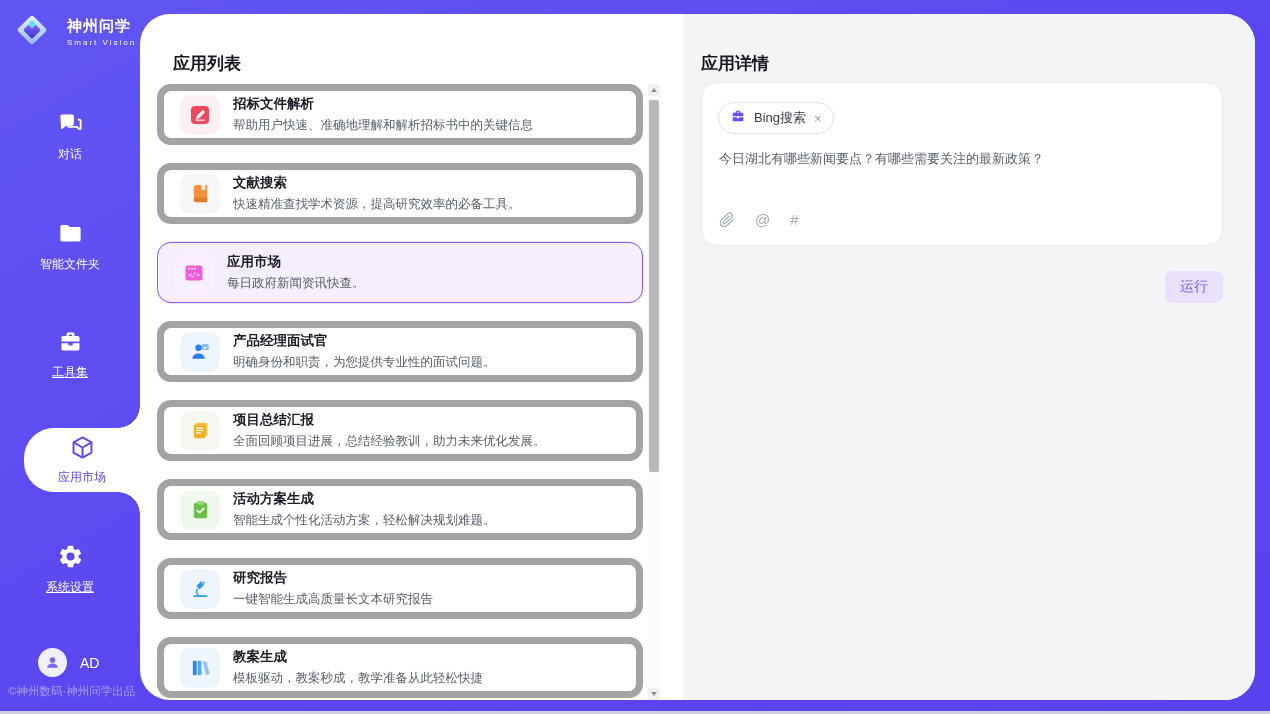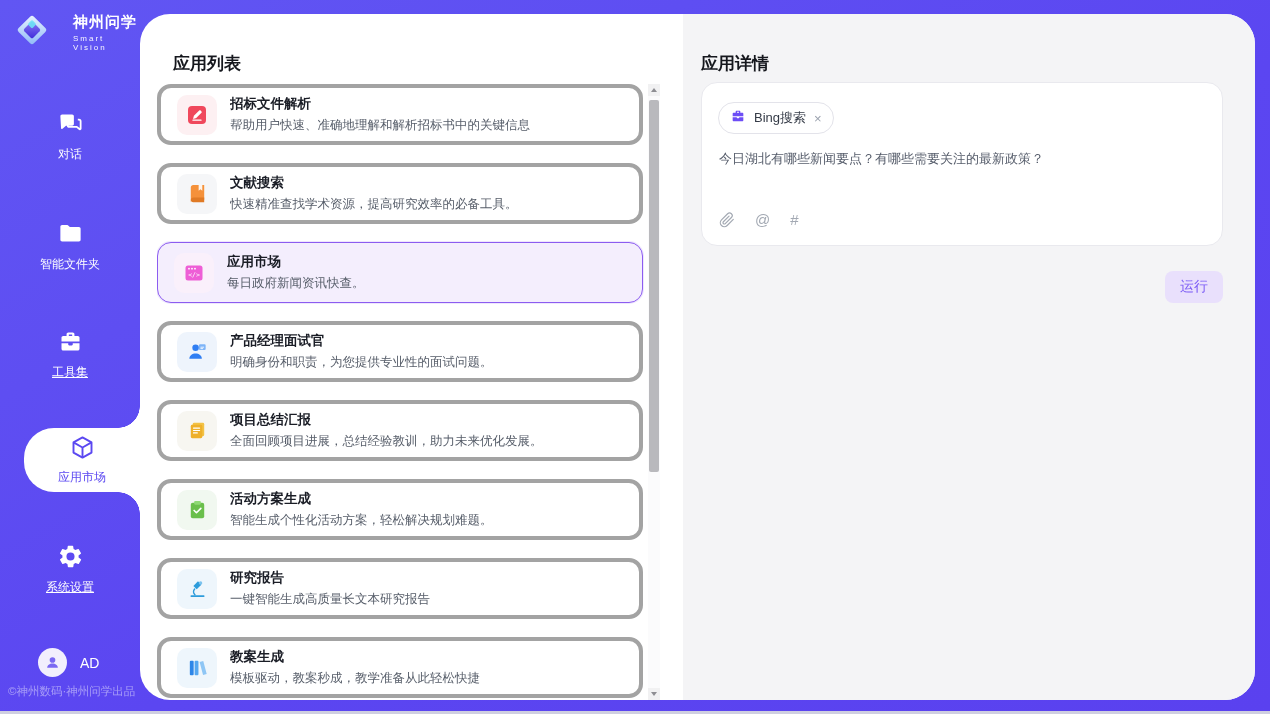--- a/index.html
+++ b/index.html
@@ -4,21 +4,21 @@
 <style>
   * { margin:0; padding:0; box-sizing:border-box; }
   html,body { width:1270px; height:714px; overflow:hidden; }
   body {
     font-family:"Liberation Sans","DejaVu Sans",sans-serif;
     background:linear-gradient(150deg,#6156f3 0%,#5b46f1 55%,#5a41ef 100%);
     position:relative;
   }
   
   .sidebar { position:absolute; left:0; top:0; width:140px; height:714px; }
-  .logo { position:absolute; left:14px; top:12px; display:flex; align-items:center; gap:23px; }
+  .logo { position:absolute; left:14px; top:12px; display:flex; align-items:center; gap:17px; }
   .logo-text { color:#fff; display:flex; flex-direction:column; }
   .logo-name { font-size:15px; font-weight:bold; letter-spacing:1px; }
   .logo-tagline { font-size:8px; letter-spacing:2px; margin-top:2px; opacity:.95; }
   .nav-item { position:absolute; left:0; width:140px; display:flex; flex-direction:column; align-items:center; gap:5px; cursor:pointer; }
   .nav-label { color:#fff; font-size:12px; }
   .nav-label.underline { text-decoration:underline; }
   .bubble { position:absolute; left:24px; top:428px; width:116px; height:64px;
             background:#fff; border-radius:30px 0 0 30px; display:flex; flex-direction:column;
             align-items:center; justify-content:center; gap:4px; cursor:pointer; }
   .bubble::before { content:""; position:absolute; right:0; top:-22px; width:22px; height:22px;
@@ -32,21 +32,21 @@
   .copyright { position:absolute; left:8px; top:684px; color:rgba(255,255,255,.45); font-size:11.5px; white-space:nowrap; }
   
   .content { position:absolute; left:140px; top:14px; width:1115px; height:686px;
              background:#fff; border-radius:30px; }
   .detail-panel { position:absolute; left:543px; top:0; width:572px; height:686px;
              background:#f4f4f6; border-radius:0 30px 30px 0; }
   .bottom-strip { position:absolute; left:0; bottom:0; width:1270px; height:3px; background:#cfcfe0; }
   
   .list-title { position:absolute; left:17px; top:38px; font-size:17px; font-weight:bold; color:#15171d;margin-left:16px; }
   .list-scroll { position:absolute; left:17px; top:70px; width:488px; height:616px; overflow:hidden; }
-  .app-card { position:relative; width:486px; height:61px; background:#fff; border:4px solid #a3a3a3;
+  .app-card { position:relative; width:486px; height:61px; background:#fff; border:7px solid #a3a3a3;
               border-radius:14px; margin-bottom:18px; display:flex; align-items:center; padding:0 16px; gap:13px; cursor:pointer; }
   .app-card.selected { background:#f4eefd; border:1.5px solid #8c5cf0; box-shadow:0 0 0 1px rgba(140,92,240,.15); }
   .app-icon { width:40px; height:40px; border-radius:10px; display:flex; align-items:center; justify-content:center; flex:0 0 40px; }
   .card-text { display:flex; flex-direction:column; gap:4px; overflow:hidden; }
   .card-title { font-size:13.5px; font-weight:bold; color:#1a1d26; }
   .card-desc { font-size:12.5px; color:#565d69; white-space:nowrap; }
   
   .scrollbar { position:absolute; left:508px; top:70px; width:12px; height:616px; background:#fbfbfc; }
   .sb-btn { position:absolute; left:0; width:12px; height:12px; background:#f1f1f2; display:flex; align-items:center; justify-content:center; cursor:pointer; }
   .sb-up { top:0; } .sb-down { bottom:0; }

